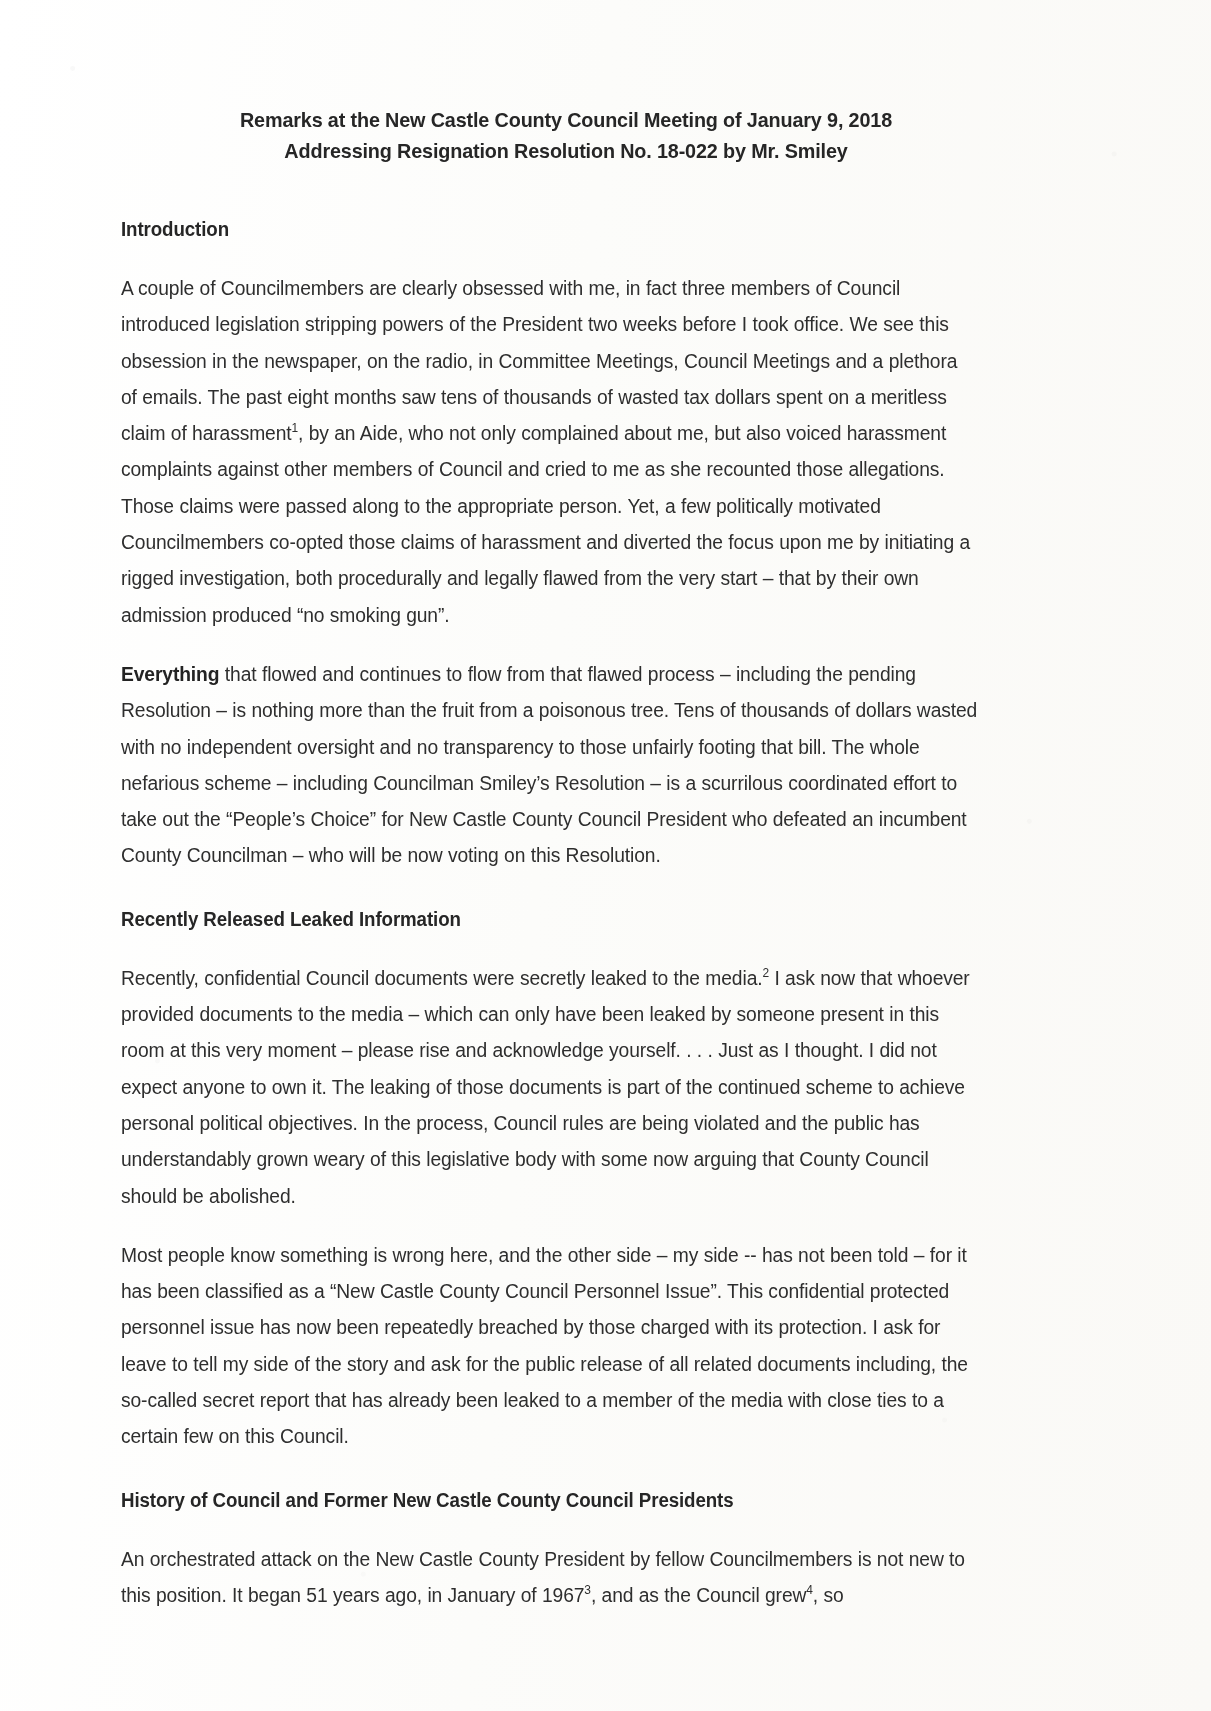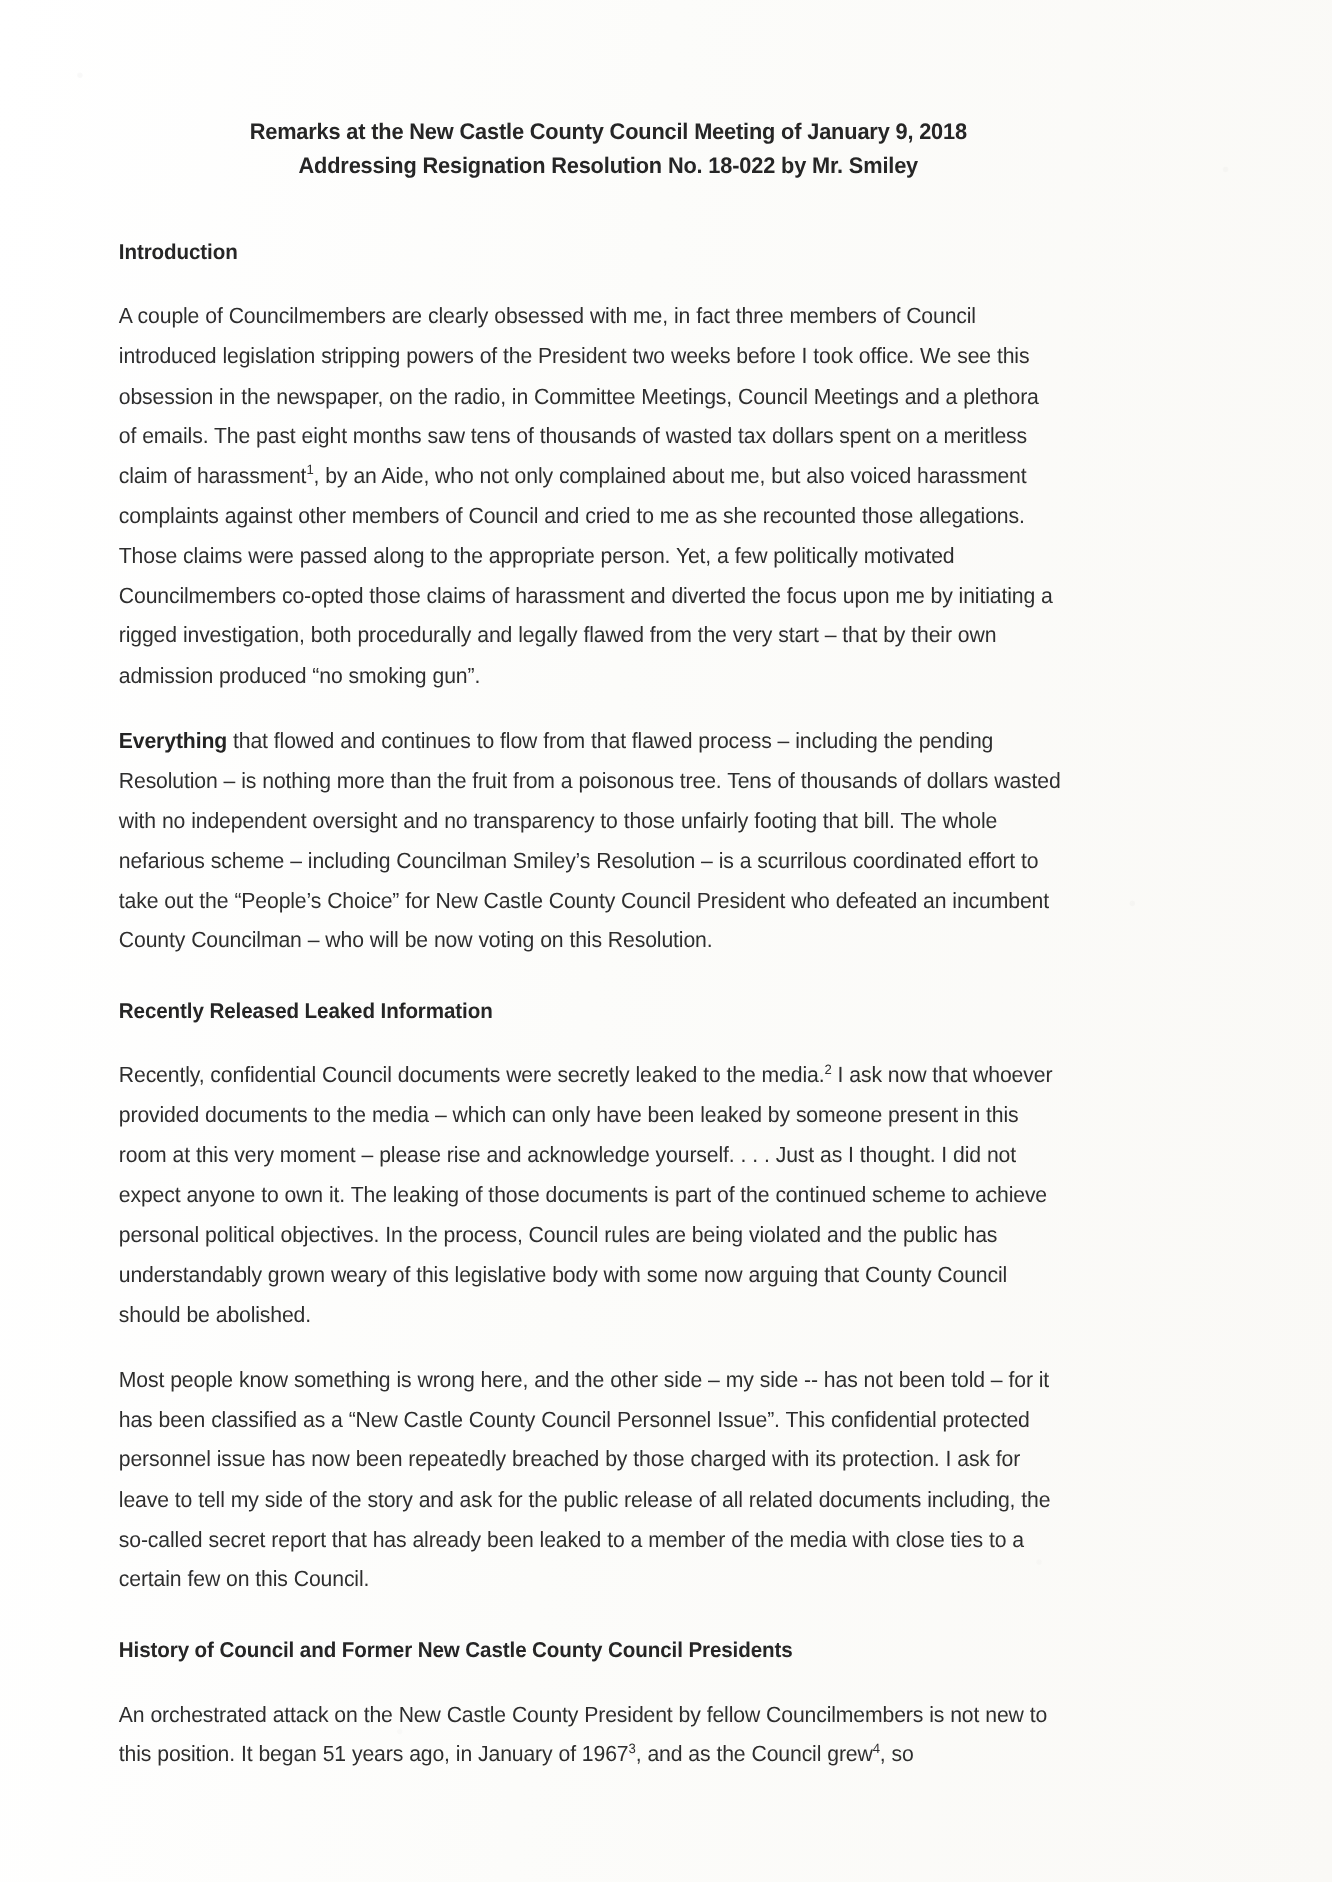--- a/index.html
+++ b/index.html
@@ -25,21 +25,21 @@
       radial-gradient(circle at 92% 9%, rgba(0,0,0,0.02) 0 2px, rgba(0,0,0,0) 3px),
       radial-gradient(circle at 13% 62%, rgba(0,0,0,0.018) 0 2px, rgba(0,0,0,0) 3px),
       radial-gradient(circle at 85% 48%, rgba(0,0,0,0.018) 0 2px, rgba(0,0,0,0) 3px),
       radial-gradient(circle at 78% 83%, rgba(0,0,0,0.016) 0 2px, rgba(0,0,0,0) 3px),
       radial-gradient(circle at 30% 92%, rgba(0,0,0,0.016) 0 2px, rgba(0,0,0,0) 3px),
       linear-gradient(95deg, #ffffff 0%, #fcfcfa 45%, #faf9f6 100%);
     pointer-events: none;
   }
   .content {
     position: absolute;
-    left: 108px;
+    left: 121px;
     top: 104px;
     width: 890px;
   }
   .doc-title {
     text-align: center;
     font-weight: bold;
     font-size: 20.5px;
     line-height: 31px;
     letter-spacing: -0.15px;
     color: #262626;

